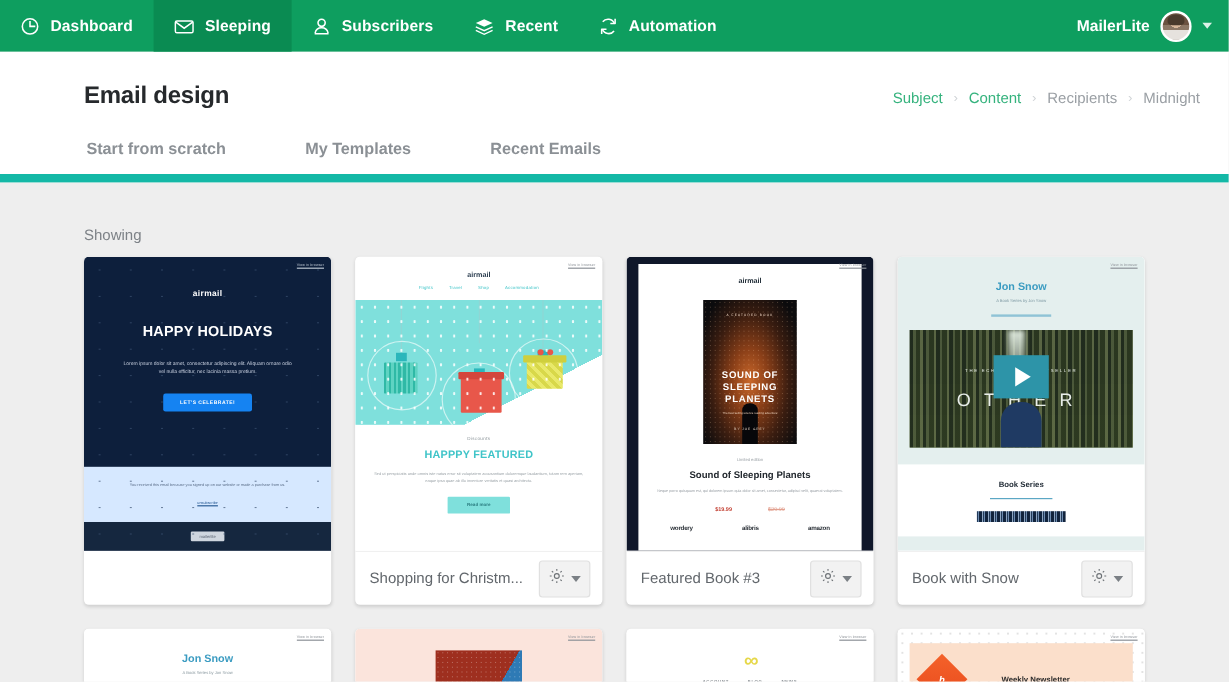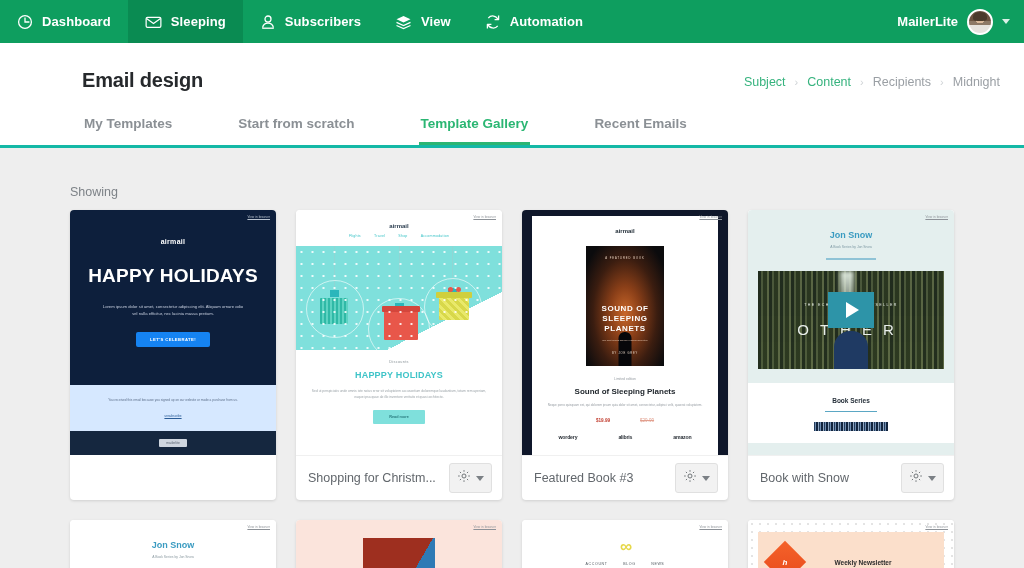--- a/index.html
+++ b/index.html
@@ -58,23 +58,23 @@
   .caret-down {
     width: 0; height: 0;
     border-left: 4px solid transparent;
     border-right: 4px solid transparent;
     border-top: 5px solid rgba(255,255,255,.85);
   }
 
   
   .page-head {
     background: #ffffff;
-    padding: 0 0 0 12px;
+    padding: 0 0 0 0;
     position: relative;
-    border-bottom: 3px solid #14b8a6;
+    border-bottom: 7px solid #14b8a6;
   }
   .head-row {
     display: flex; align-items: flex-start;
     padding: 26px 24px 0 70px;
   }
   .page-title {
     font-size: 20px; font-weight: bold; color: #26292c;
     letter-spacing: -.2px;
   }
   .breadcrumb {
@@ -177,21 +177,21 @@
     font-size: 3px; color: #8d9298;
     text-decoration: underline;
     letter-spacing: .1px;
   }
   .vib.light { color: #b9c3cf; }
 
   
   .t1 { background: #0d1f3c; height: 100%; position: relative; }
   .t1 .hero { height: 175px; position: relative; padding-top: 28px; text-align: center; }
   .t1 .brand { color:#fff; font-size: 7px; font-weight: bold; letter-spacing:.3px; }
-  .t1 .h1 { color:#fff; font-size: 19px; font-weight: bold; letter-spacing:.2px; margin-top: 20px;}
+  .t1 .h1 { color:#fff; font-size: 12px; font-weight: bold; letter-spacing:.2px; margin-top: 20px;}
   .t1 .lead { color:#c6cede; font-size:4.2px; line-height:1.75; margin-top: 16px; padding: 0 32px;}
   .t1 .btn { display:inline-block; background:#1583f2; color:#fff; font-size:4.2px; font-weight:bold; padding:5px 14px; border-radius:2px; margin-top: 14px; letter-spacing:.4px;}
   .t1 .band { background:#d6e8ff; height:46px; text-align:center; padding-top:12px;}
   .t1 .band p { font-size:3.2px; color:#5c6f8a; line-height:1.9;}
   .t1 .band a { font-size:3.2px; color:#2b5c96; text-decoration:underline;}
   .t1 .foot { background:#15273f; height:24px; display:flex; align-items:center; justify-content:center;}
   .t1 .foot span { background:#cfd6df; color:#5a6472; font-size:3.4px; padding:2px 7px; border-radius:1px;}
   .t1 .dots { position:absolute; inset:0; pointer-events:none;
     background-image: radial-gradient(#3a5070 .6px, transparent .7px);
     background-size: 26px 22px; opacity:.75; }
@@ -329,21 +329,21 @@
     </div>
 
     <div class="nav-item">
       <span>
         <svg width="17" height="16" viewBox="0 0 18 16" fill="none" stroke="#fff" stroke-width="1.2">
           <path d="M9 1.6 16.4 5 9 8.4 1.6 5z" fill="#fff" stroke="none"></path>
           <path d="M1.6 8.4 9 11.8l7.4-3.4"></path>
           <path d="M1.6 11.6 9 15l7.4-3.4"></path>
         </svg>
       </span>
-      <span>View</span>
+      <span>Recent</span>
     </div>
 
     <div class="nav-item">
       <span>
         <svg width="16" height="16" viewBox="0 0 16 16" fill="none" stroke="#fff" stroke-width="1.3">
           <path d="M13 5.6A5.6 5.6 0 0 0 3.3 4.2"></path>
           <path d="M3 10.4a5.6 5.6 0 0 0 9.7 1.4"></path>
           <path d="M13.6 1.6v4h-4" stroke-linejoin="round"></path>
           <path d="M2.4 14.4v-4h4" stroke-linejoin="round"></path>
         </svg>
@@ -370,23 +370,22 @@
       <span class="bc-sep">›</span>
       <span class="bc-step done">Content</span>
       <span class="bc-sep">›</span>
       <span class="bc-step todo">Recipients</span>
       <span class="bc-sep">›</span>
       <span class="bc-step todo">Midnight</span>
     </div>
   </div>
 
   <div class="tabs">
+    <div class="tab">Start from scratch</div>
     <div class="tab">My Templates</div>
-    <div class="tab">Start from scratch</div>
-    <div class="tab active">Template Gallery</div>
     <div class="tab">Recent Emails</div>
   </div>
 </div>
 
 <div class="filter-bar">
   <span class="filter-label">Showing</span>
 </div>
 
 <div class="grid">
 
@@ -438,21 +437,21 @@
           <div class="box" style="left:24px;top:52px;width:28px;height:26px;background:repeating-linear-gradient(90deg,#2fb9a6 0 2px,#5ed3c2 2px 4px);"></div>
           <div class="box" style="left:88px;top:64px;width:34px;height:30px;background:#e8574a;"></div>
           <div class="box" style="left:143px;top:50px;width:30px;height:24px;background:repeating-linear-gradient(45deg,#d8d84a 0 3px,#e9e96a 3px 6px);"></div>
           <div class="box" style="left:86px;top:60px;width:38px;height:6px;background:#d4463c;"></div>
           <div class="box" style="left:140px;top:46px;width:36px;height:6px;background:#cfcf3d;"></div>
           <div class="box" style="left:152px;top:41px;width:5px;height:5px;border-radius:50%;background:#e8574a;"></div>
           <div class="box" style="left:160px;top:41px;width:5px;height:5px;border-radius:50%;background:#e8574a;"></div>
         </div>
         <div class="txt">
           <div class="k">Discounts</div>
-          <div class="h">HAPPPY HOLIDAYS</div>
+          <div class="h">HAPPPY FEATURED</div>
           <div class="p">Sed ut perspiciatis unde omnis iste natus error sit voluptatem accusantium doloremque laudantium, totam rem aperiam, eaque ipsa quae ab illo inventore veritatis et quasi architecto.</div>
           <div class="cta">Read more</div>
         </div>
       </div>
     </div>
     <div class="card-foot">
       <div class="card-name">Shopping for Christm...</div>
       <div class="gear-btn">
         <span>
           <svg width="14" height="14" viewBox="0 0 16 16" fill="none" stroke="#6c7175" stroke-width="1.1">

